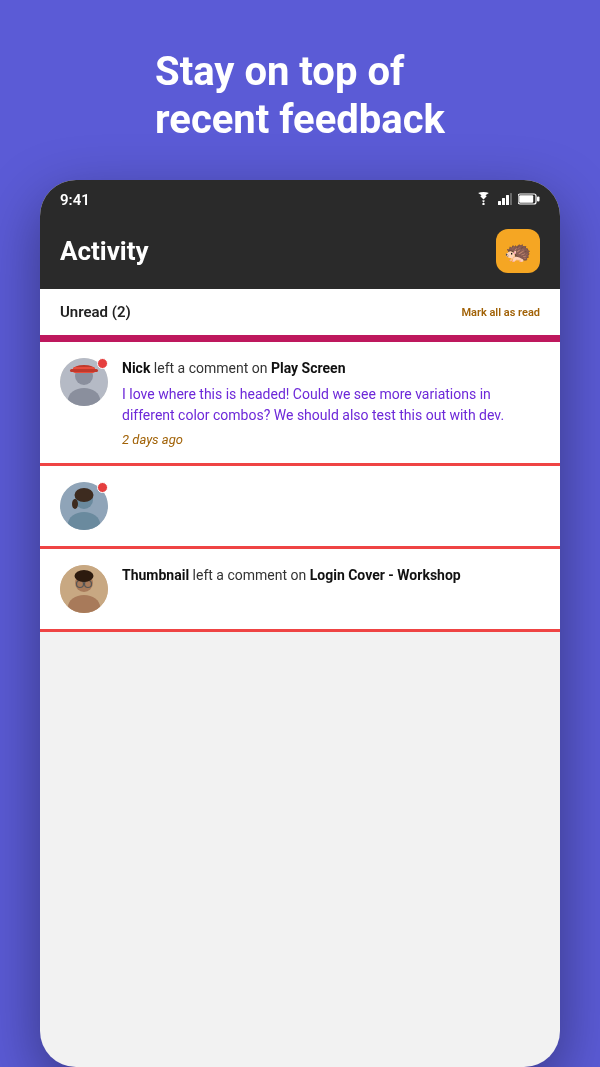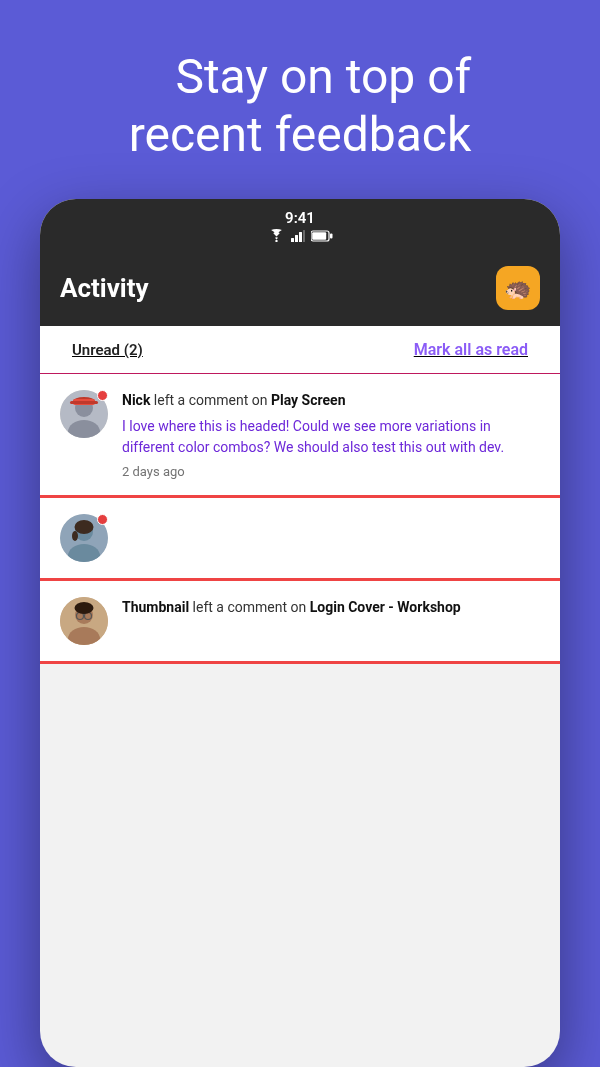--- a/index.html
+++ b/index.html
@@ -8,42 +8,41 @@
       height: 1067px;
       background-color: #5B5BD6;
       font-family: -apple-system, BlinkMacSystemFont, 'Segoe UI', Roboto, sans-serif;
       overflow: hidden;
       display: flex;
       flex-direction: column;
       align-items: center;
     }
     .hero-title {
       color: #ffffff;
-      font-size: 48px;
-      font-weight: 400;
-      text-align: right;
+      font-size: 40px;
+      font-weight: 700;
+      text-align: left;
       line-height: 1.2;
       padding: 48px 60px 36px;
     }
     .phone-container {
       width: 520px;
       background: #f2f2f2;
       border-radius: 36px;
       overflow: hidden;
       box-shadow: 0 20px 60px rgba(0,0,0,0.4);
       flex: 1;
     }
     .status-bar {
       background: #2a2a2a;
       display: flex;
       justify-content: space-between;
       align-items: center;
       padding: 10px 20px 8px;
       color: white;
-      flex-direction: column;
     }
     .status-time {
       font-size: 15px;
       font-weight: 600;
       color: white;
     }
     .status-icons {
       display: flex;
       align-items: center;
       gap: 6px;
@@ -75,34 +74,33 @@
       font-size: 22px;
     }
     .content-area {
       background: #ffffff;
       flex: 1;
     }
     .unread-bar {
       display: flex;
       justify-content: space-between;
       align-items: center;
-      padding: 14px 32px;
+      padding: 14px 20px;
       background: #fff;
-      border-bottom: 1px solid #be185d;
-      text-decoration: underline;
+      border-bottom: 7px solid #be185d;
     }
     .unread-label {
       font-size: 15px;
       font-weight: 600;
       color: #222;
     }
     .mark-all-read {
-      font-size: 16px;
+      font-size: 11px;
       font-weight: 600;
-      color: #8b5cf6;
+      color: #a16207;
       cursor: pointer;
     }
     .activity-item {
       display: flex;
       padding: 16px 20px;
       border-bottom: 3px solid #ef4444;
       background: #fff;
       gap: 14px;
       align-items: flex-start;
     }
@@ -138,21 +136,22 @@
       color: #111;
     }
     .item-body {
       font-size: 14px;
       color: #6d28d9;
       line-height: 1.5;
       margin-bottom: 6px;
     }
     .item-time {
       font-size: 13px;
-      color: #737373;
+      color: #a16207;
+      font-style: italic;
     }
 
     
     .person-avatar {
       width: 48px;
       height: 48px;
       border-radius: 50%;
       overflow: hidden;
       position: relative;
       flex-shrink: 0;

